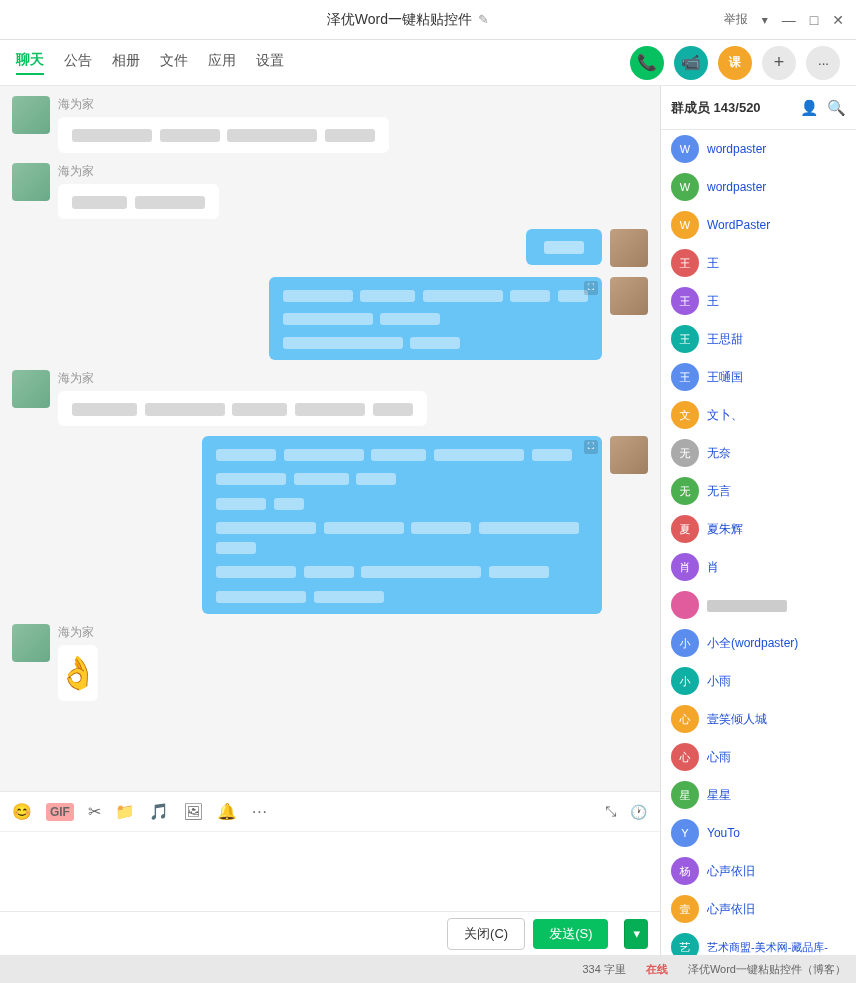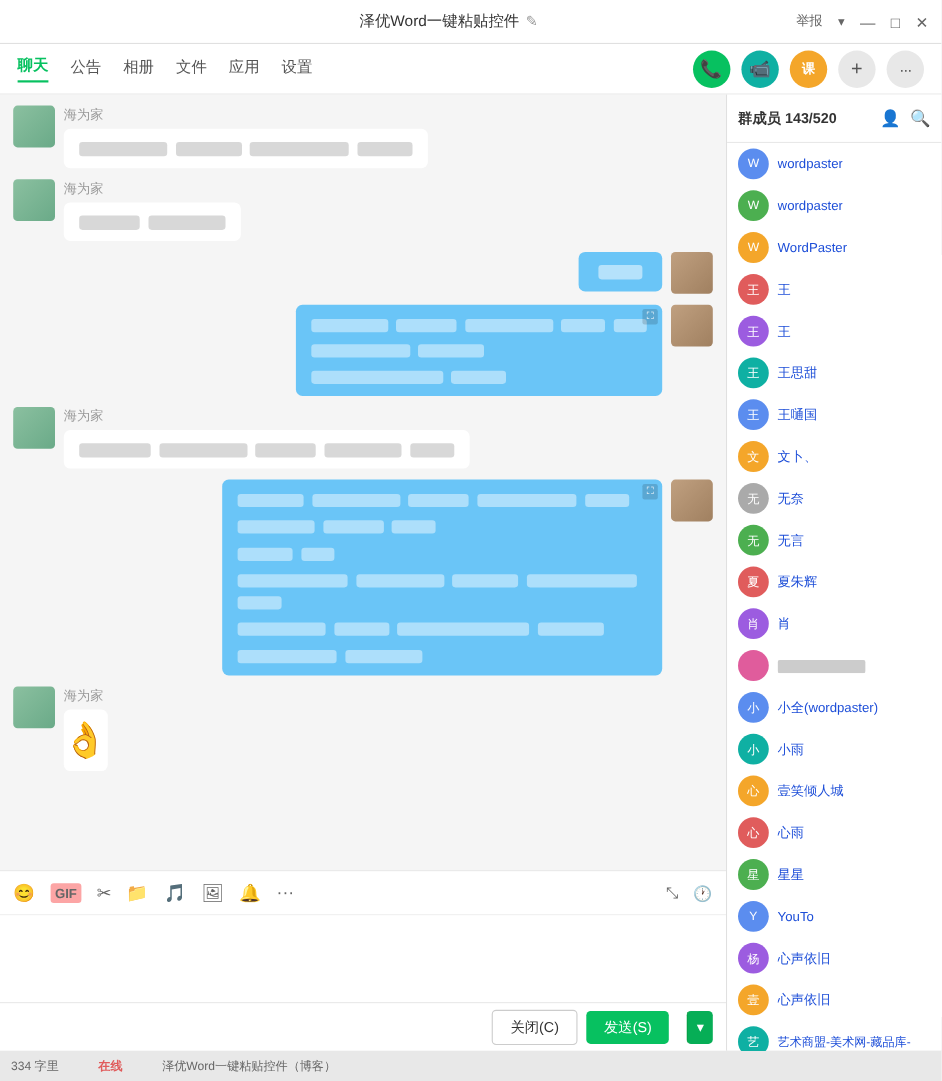--- a/index.html
+++ b/index.html
@@ -209,21 +209,22 @@
 
     
     .status-bar {
       height: 28px;
       background: #e8e8e8;
       display: flex;
       align-items: center;
       padding: 0 10px;
       font-size: 11px;
       color: #666;
-      gap: 36px;
+      gap: 20px;
+      justify-content: flex-end;
     }
 
     
     ::-webkit-scrollbar { width: 4px; }
     ::-webkit-scrollbar-thumb { background: #ccc; border-radius: 2px; }
 
     
     .blurred-block {
       display: inline-block;
       background: rgba(200,200,200,0.7);

